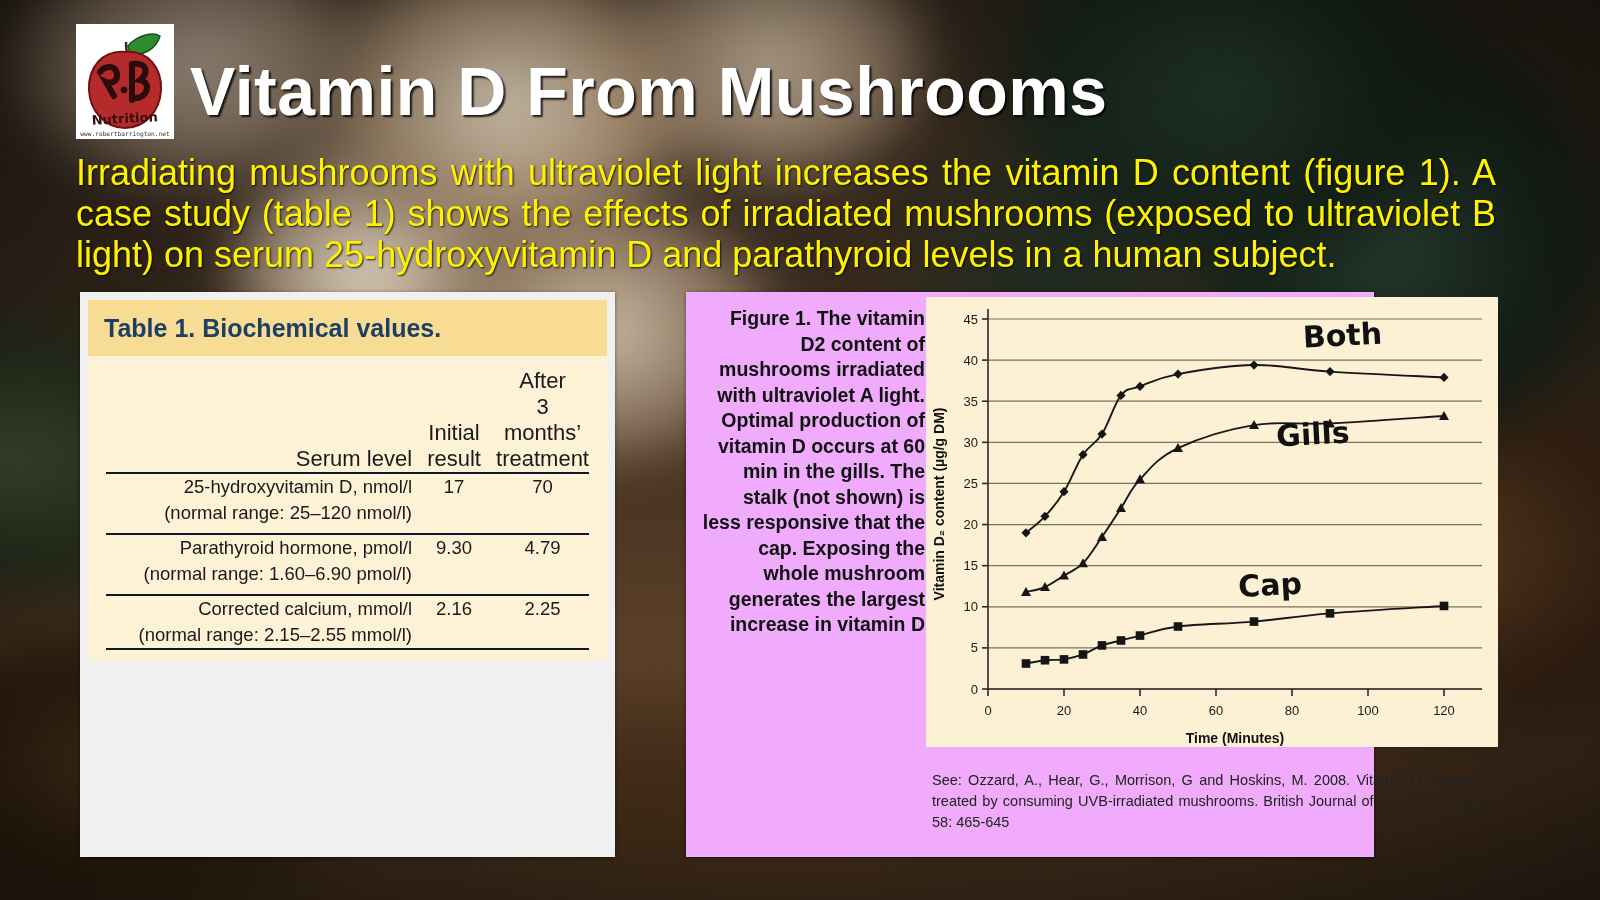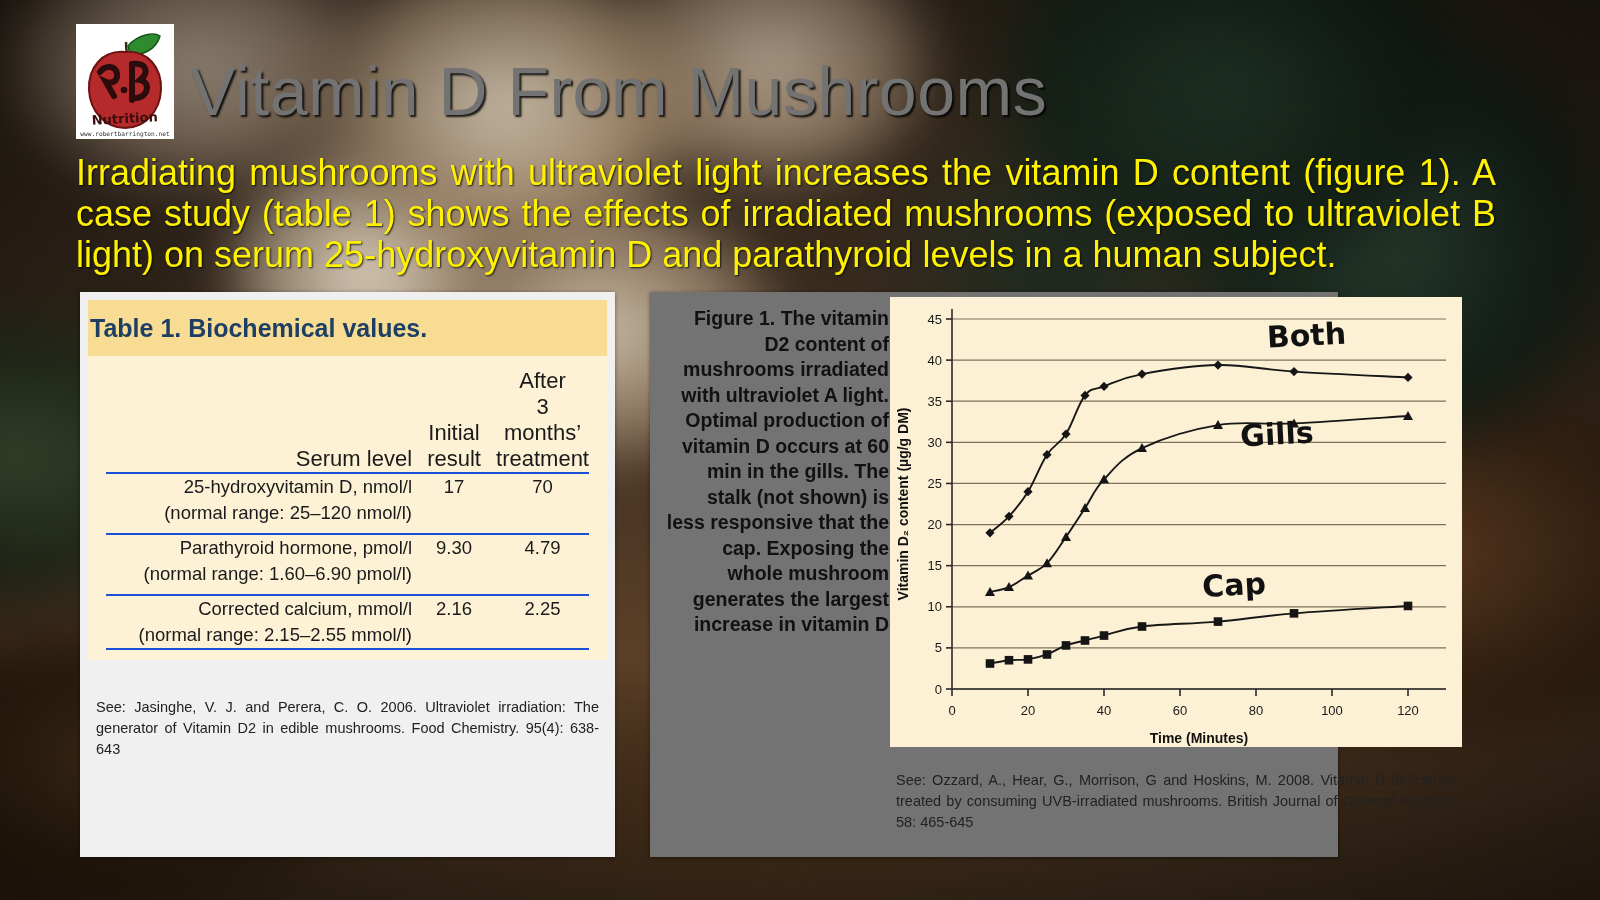--- a/index.html
+++ b/index.html
@@ -40,78 +40,78 @@
 
   
   #header{position:absolute;left:0;top:0;width:1600px;height:285px;z-index:3;}
   #logo{
     position:absolute;left:76px;top:24px;width:98px;height:115px;
     background:#fff;overflow:hidden;
   }
   #logo svg{display:block;}
   #title{
     position:absolute;left:190px;top:52px;
-    font-size:68px;font-weight:normal;color:#737373;
+    font-size:68px;font-weight:bold;color:#ffffff;
     letter-spacing:.5px;white-space:nowrap;
     text-shadow:2px 2px 2px rgba(0,0,0,.85);
     font-family:"Liberation Sans", sans-serif;
   }
   #subtitle{
     position:absolute;left:76px;top:152px;width:1420px;
     font-size:36px;line-height:41px;color:#FFF200;
     text-align:justify;text-align-last:left;
     text-shadow:1px 1px 2px rgba(0,0,0,.8);
   }
 
   
   #left-panel{
     position:absolute;left:80px;top:292px;width:535px;height:565px;
     background:#F0F0F0;z-index:4;
     box-shadow:0 1px 4px rgba(0,0,0,.45);
   }
   #table-card{margin:8px 8px 0 8px;background:#FDF2D6;}
   #table-head{
-    background:#F8DC94;padding:14px 18px 13px 2px;
+    background:#F8DC94;padding:14px 18px 13px 16px;
   }
   #table-head .t{
     font-size:25px;font-weight:bold;color:#1D3F63;
   }
   #tbl{
     width:100%;border-collapse:collapse;
     padding:0 18px;
     font-size:18.5px;color:#1a1a1a;
   }
   #tbl-wrap{padding:12px 18px 6px 18px;}
   #tbl td,#tbl th{padding:0;vertical-align:bottom;}
   .col-name{width:330px;text-align:right;}
   .col-num{width:88px;text-align:center;}
   .hdr-cell{font-size:22px;font-weight:normal;line-height:26px;padding-bottom:3px;}
-  .rule{border-top:2px solid #1d4ed8;}
+  .rule{border-top:2px solid #0f172a;}
   .rowcell{line-height:26px;padding-top:7px;}
   .rowcell .sub{display:block;}
   .rowpad{height:8px;}
 
   #table-caption{
     position:absolute;left:0;top:378px;width:535px;
     padding:14px 16px 0 16px;box-sizing:border-box;
   }
   #table-caption .bold{
     font-size:19.5px;font-weight:bold;line-height:26px;color:#111;
     text-align:justify;text-align-last:left;
   }
   #table-caption .ref{
     margin-top:13px;
     font-size:14.5px;line-height:21px;color:#222;
     text-align:justify;text-align-last:left;
   }
 
   
   #right-panel{
-    position:absolute;left:650px;top:292px;width:688px;height:565px;
-    background:#737373;z-index:4;
+    position:absolute;left:686px;top:292px;width:688px;height:565px;
+    background:#f0abfc;z-index:4;
     box-shadow:0 1px 4px rgba(0,0,0,.45);
   }
   #fig-caption{
     position:absolute;left:14px;top:14px;width:225px;
     font-size:19.5px;font-weight:bold;line-height:25.5px;color:#111;
     text-align:right;
   }
   #chart-box{
     position:absolute;left:240px;top:5px;width:572px;height:450px;
     background:#FCF1D4;
@@ -221,21 +221,20 @@
           </tr>
           <tr>
             <td class="rule" colspan="3" style="height:4px"></td>
           </tr>
         </tbody>
       </table>
     </div>
   </div>
 
   <div id="table-caption">
-    <div class="ref">See: Jasinghe, V. J. and Perera, C. O. 2006. Ultraviolet irradiation: The generator of Vitamin D2 in edible mushrooms. Food Chemistry. 95(4): 638-643</div>
   </div>
 </div>
 
 <div id="right-panel">
 
   <div id="fig-caption">Figure 1.  The vitamin D2 content of mushrooms irradiated with ultraviolet A light. Optimal production of vitamin D occurs at 60 min in the gills. The stalk (not shown) is less responsive that the cap. Exposing the whole mushroom generates the largest increase in vitamin D</div>
 
   <div id="chart-box">
     <svg id="chart-svg" width="572" height="450" viewBox="0 0 572 450">
       <rect x="0" y="0" width="572" height="450" fill="#FCF1D4"></rect>

